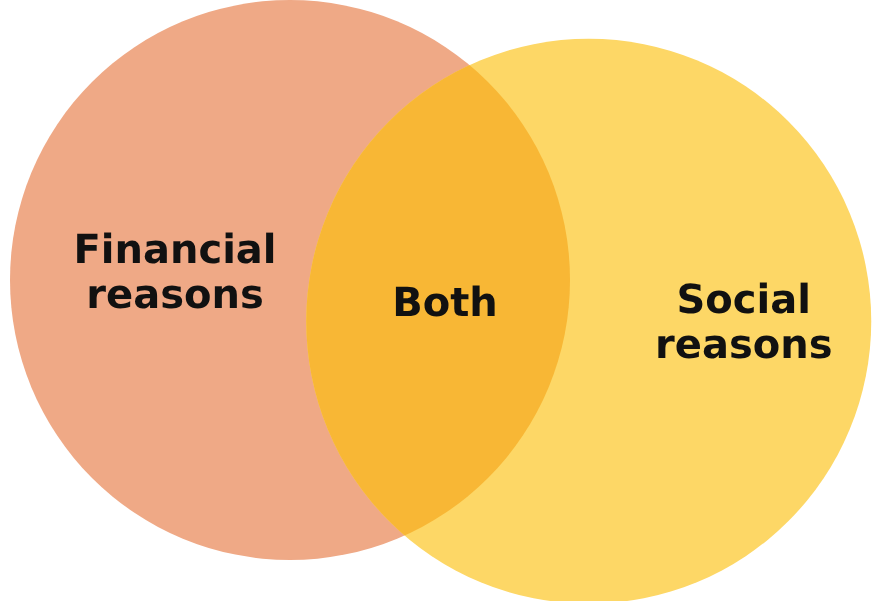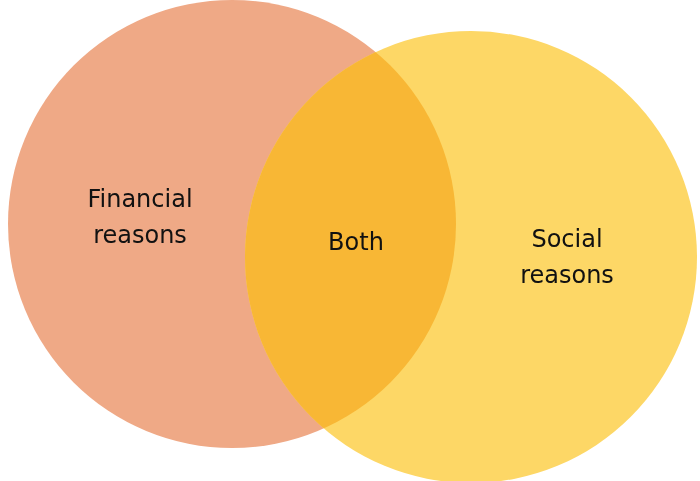--- a/index.html
+++ b/index.html
@@ -1,41 +1,42 @@
 <!DOCTYPE html>
 <html><head>
 <meta charset="utf-8">
 <style>
   html, body { margin: 0; padding: 0; background: #ffffff; }
   .canvas { position: relative; width: 700px; height: 481px; overflow: hidden; background: #ffffff; }
   svg { position: absolute; left: 0; top: 0; }
   .label {
     position: absolute;
     font-family: "DejaVu Sans", "Liberation Sans", sans-serif;
-    font-size: 24px;
+    font-size: 32px;
     line-height: 36px;
     color: #111111;
     text-align: center;
     white-space: pre-line;
     transform: translate(-50%, -50%);
+    font-weight: bold;
   }
 </style>
 </head>
 <body>
 
 <div class="canvas">
   <svg width="700" height="481" viewBox="0 0 700 481">
     <defs>
       <clipPath id="clipLeft">
           <circle cx="232" cy="224" r="224"></circle>
         </clipPath>
     </defs>
     <circle cx="232" cy="224" r="224" fill="#EFA986"></circle>
     <circle cx="471" cy="257" r="226" fill="#FDD766"></circle>
     <circle cx="471" cy="257" r="226" fill="#F8B735" clip-path="url(#clipLeft)"></circle>
   </svg>
 
   <div class="label" style="left:140px; top:217px;">Financial
 reasons</div>
   <div class="label" style="left:356px; top:242px;">Both</div>
-  <div class="label" style="left:567px; top:257px;">Social
+  <div class="label" style="left:595px; top:257px;">Social
 reasons</div>
 </div>
 
 </body></html>

